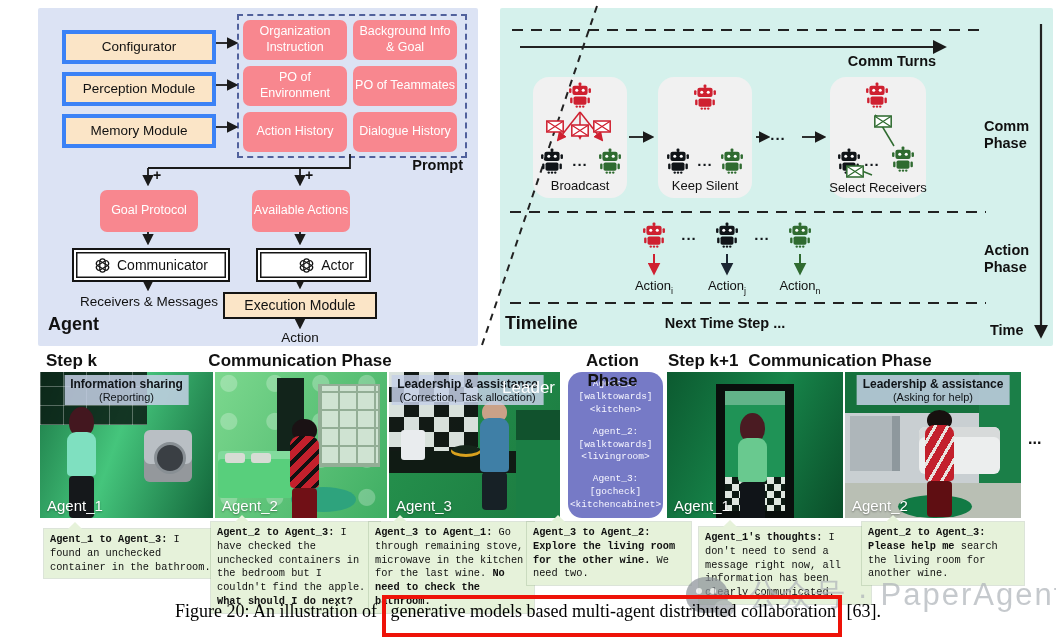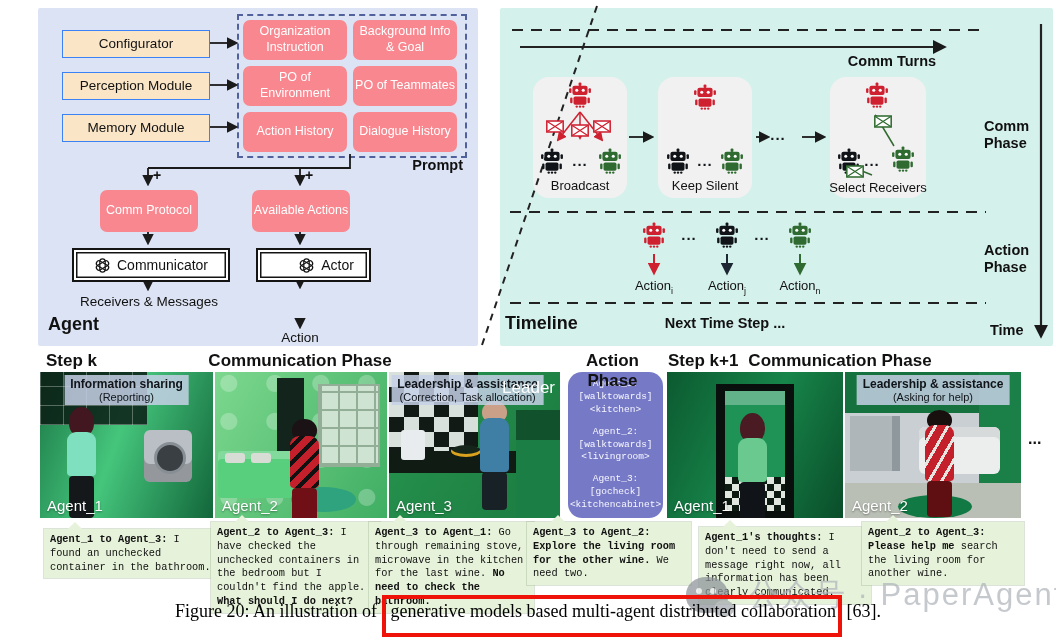--- a/index.html
+++ b/index.html
@@ -3,21 +3,21 @@
 <meta charset="utf-8">
 <style>
   html,body{margin:0;padding:0;background:#fff;}
   #canvas{position:relative;width:1056px;height:643px;background:#fff;overflow:hidden;
           font-family:"Liberation Sans",sans-serif;color:#111;}
   .panel{position:absolute;border-radius:2px;}
   #agent-bg{left:38px;top:8px;width:440px;height:338px;background:#dce3f4;}
   #timeline-bg{left:500px;top:8px;width:553px;height:338px;background:#d5f1ec;}
   #connectors{position:absolute;left:0;top:0;width:1056px;height:643px;z-index:3;pointer-events:none;}
   
-  .mod-box{position:absolute;left:62px;width:146px;height:26px;background:#fbe5c7;border:1px solid #3b82f6;
+  .mod-box{position:absolute;left:62px;width:146px;height:26px;background:#fbe5c7;border:4px solid #3b82f6;
            font-size:13.5px;text-align:center;line-height:26px;z-index:4;}
   #prompt-box{position:absolute;left:237px;top:14px;width:226px;height:140px;border:2px dashed #51619c;z-index:2;}
   #prompt-grid{position:absolute;left:243px;top:20px;width:214px;display:grid;z-index:4;
                grid-template-columns:104px 104px;gap:6px;}
   .pink{background:#f8878f;color:#fff;border-radius:7px;font-size:12.5px;line-height:1.25;
         display:flex;align-items:center;justify-content:center;text-align:center;padding:1px;}
   .pink.cell{height:38px;}
   .pink.big{position:absolute;width:96px;height:40px;z-index:4;}
   .plus{position:absolute;font-weight:700;font-size:14px;z-index:4;}
   .llm-box{position:absolute;height:30px;background:#fff;border:2px solid #141414;box-shadow:inset 0 0 0 2px #fff,inset 0 0 0 3.5px #141414;
@@ -172,37 +172,38 @@
     <div class="pink cell">PO of Environment</div>
     <div class="pink cell">PO of Teammates</div>
     <div class="pink cell">Action History</div>
     <div class="pink cell">Dialogue History</div>
   </div>
   <div class="small-title" style="left:363px;top:157px;width:100px;text-align:right;">Prompt</div>
 
   <div class="plus" style="left:153px;top:167px;">+</div>
   <div class="plus" style="left:305px;top:167px;">+</div>
 
-  <div class="pink big" style="left:100px;top:190px;">Comm Protocol</div>
+  <div class="pink big" style="left:100px;top:190px;">Goal Protocol</div>
   <div class="pink big" style="left:252px;top:190px;">Available Actions</div>
 
   <div class="llm-box" style="left:72px;top:248px;width:154px;">
     <svg style="width:17px;height:17px;">
         <use href="#openai"></use>
       </svg>
     <span>Communicator</span>
   </div>
   <div class="llm-box" style="left:256px;top:248px;width:86px;padding-left:25px;">
     <svg style="width:17px;height:17px;">
         <use href="#openai"></use>
       </svg>
     <span>Actor</span>
   </div>
 
   <div class="flow-text" style="left:49px;top:294px;width:200px;">Receivers &amp; Messages</div>
+  <div class="peach-wide" style="left:223px;top:292px;width:150px;height:23px;line-height:23px;">Execution Module</div>
   <div class="flow-text" style="left:250px;top:330px;width:100px;">Action</div>
   <div class="panel-title" style="left:48px;top:314px;">Agent</div>
 
   <div class="small-title" style="left:836px;top:53px;width:112px;text-align:center;">Comm Turns</div>
 
   <div class="gray-box" style="left:533px;width:94px;"></div>
   <div class="gray-box" style="left:658px;width:94px;"></div>
   <div class="gray-box" style="left:830px;width:96px;"></div>
 
   <div class="rb" style="left:567px;top:82px;color:#cf2030;"><svg>

